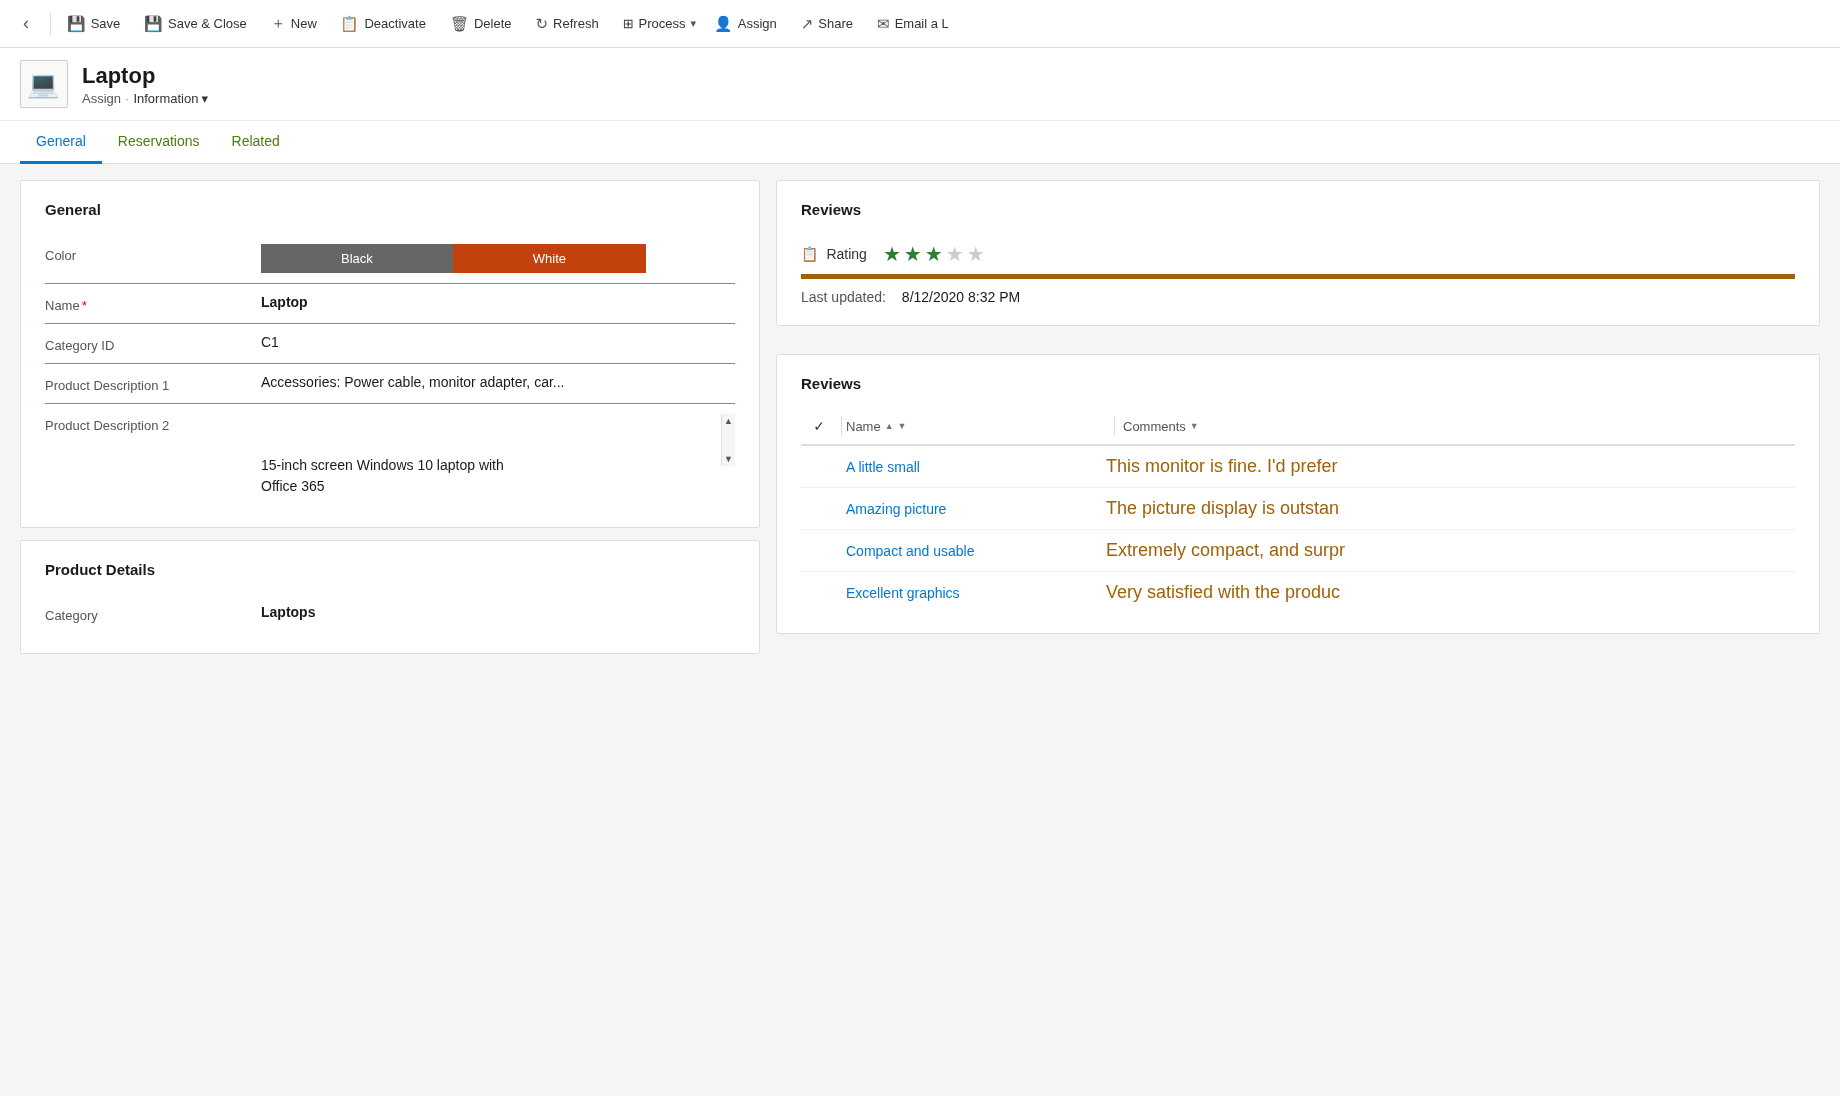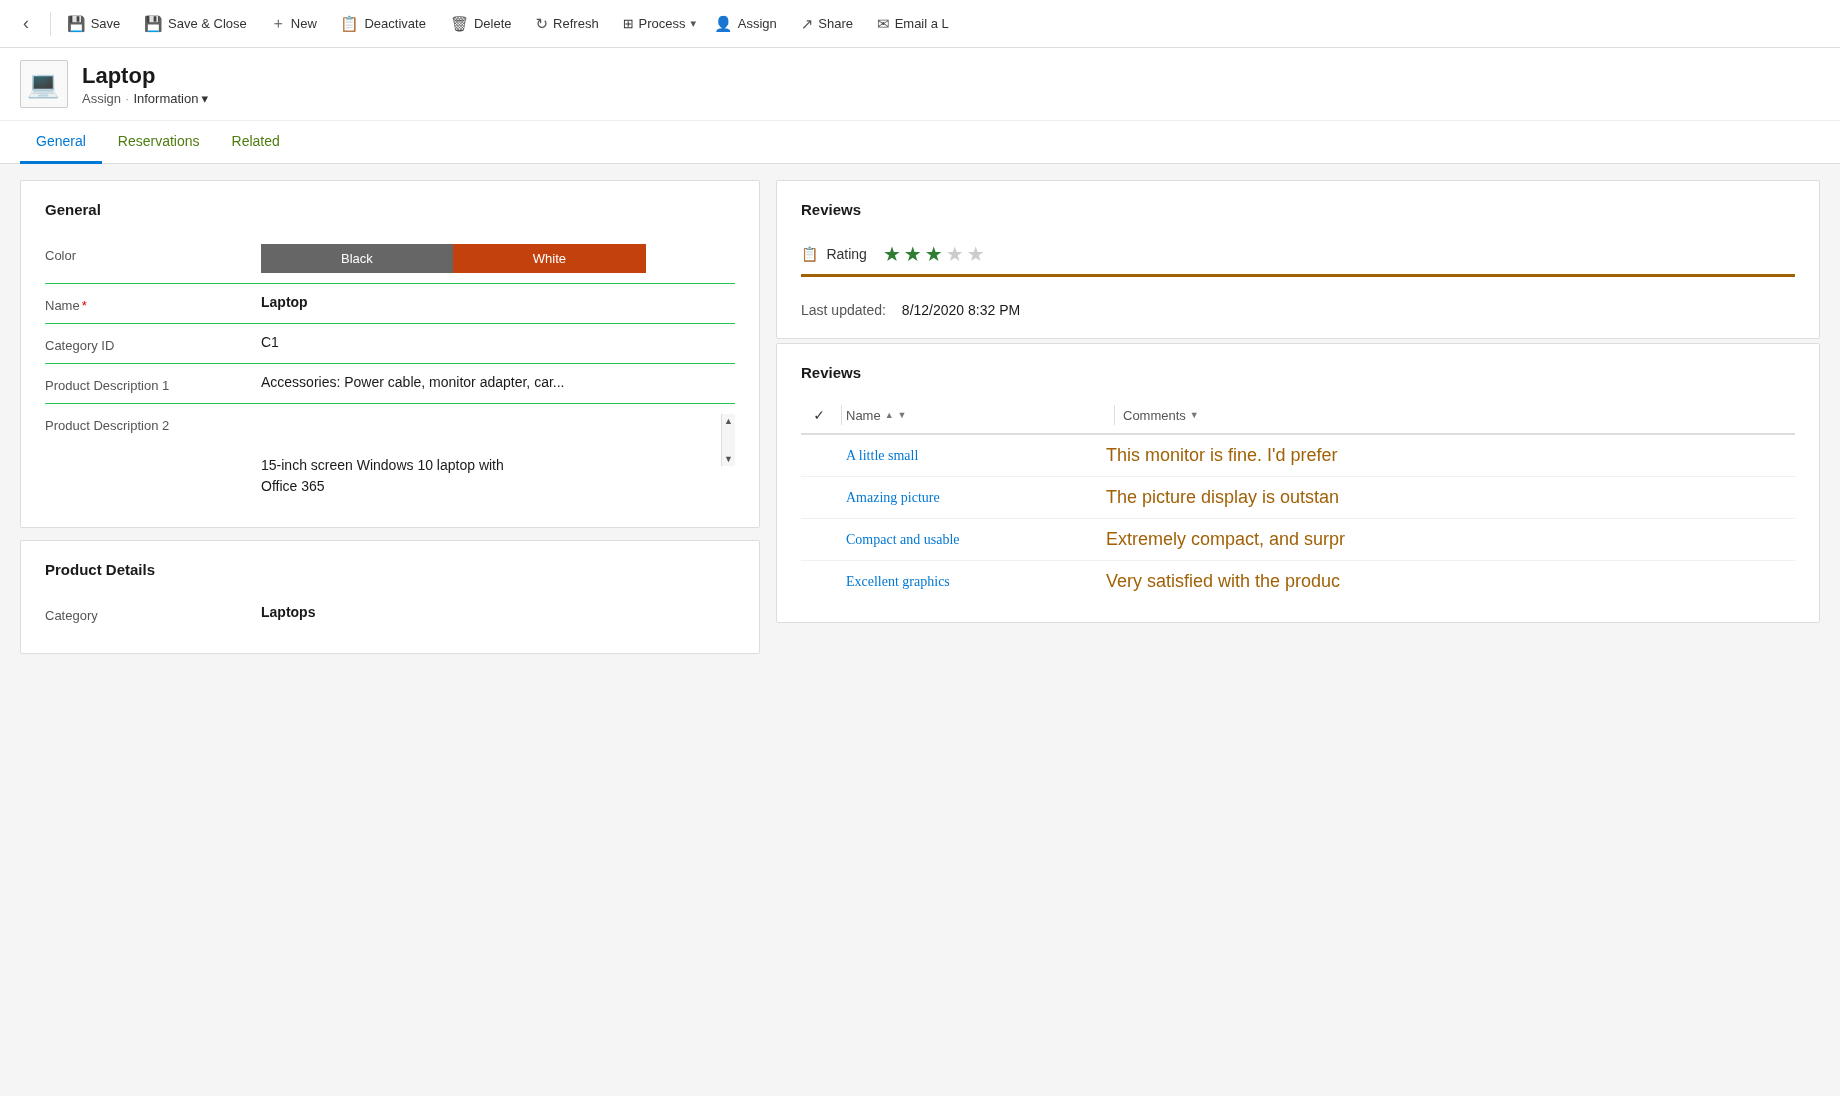--- a/index.html
+++ b/index.html
@@ -85,21 +85,21 @@
       gap: 16px;
       padding: 16px 20px;
       background: #f5f5f5;
       min-height: calc(100vh - 160px);
     }
 
     
     .left-panel { flex: 0 0 740px; display: flex; flex-direction: column; gap: 12px; }
 
     
-    .right-panel { flex: 1; display: flex; flex-direction: column; gap: 4px; min-width: 0; }
+    .right-panel { flex: 1; display: flex; flex-direction: column; gap: 28px; min-width: 0; }
 
     
     .card {
       background: #fff;
       border: 1px solid #ddd;
       border-radius: 2px;
       padding: 20px 24px;
     }
     .card-title { font-size: 15px; font-weight: 600; color: #1a1a1a; margin-bottom: 16px; }
 
@@ -137,32 +137,32 @@
       font-weight: 500;
     }
     .color-btn.black { background: #666; color: #fff; }
     .color-btn.white { background: #c2410c; color: #fff; }
     .rating-row { display: flex; align-items: center; gap: 16px; padding: 8px 0; }
     .rating-label { display: flex; align-items: center; gap: 8px; font-size: 14px; color: #333; }
     .rating-icon { font-size: 14px; color: #555; }
     .stars { display: flex; gap: 3px; font-size: 20px; }
     .star-filled { color: #2e7d32; }
     .star-empty { color: #ccc; }
-    .last-updated-row { display: flex; align-items: center; gap: 16px; border-top: 3px solid #a16207; padding-top: 25px; }
+    .last-updated-row { display: flex; align-items: center; gap: 16px; border-top: 5px solid #a16207; padding-top: 10px; }
     .last-updated-label { font-size: 14px; color: #555; }
     .last-updated-value { font-size: 14px; color: #1a1a1a; font-weight: 500; }
     .reviews-table-header {
       display: flex; align-items: center; padding: 8px 0; border-bottom: 2px solid #ddd;
       gap: 0;
     }
     .col-name { flex: 0 0 260px; display: flex; align-items: center; gap: 4px; font-size: 13px; color: #555; font-weight: 500; }
     .col-comments { flex: 1; display: flex; align-items: center; gap: 4px; font-size: 13px; color: #555; font-weight: 500; }
     .review-row { display: flex; align-items: center; padding: 10px 0; border-bottom: 1px solid #f0f0f0; }
     .review-row:last-child { border-bottom: none; }
-    .review-name { flex: 0 0 260px; color: #0078d4; cursor: pointer; font-size: 14px; font-family: Liberation Serif, serif; }
+    .review-name { flex: 0 0 260px; color: #0078d4; cursor: pointer; font-size: 14px; }
     .review-comment { flex: 1; font-size: 18px; color: #a16207; white-space: nowrap; overflow: hidden; text-overflow: ellipsis; }
     .checkmark-col { flex: 0 0 36px; display: flex; align-items: center; justify-content: center; }
     .checkmark { font-size: 14px; color: #333; }
   </style>
 </head>
 <body>
 
 <div class="toolbar">
   <button class="back-btn">‹</button>
   <div class="toolbar-separator"></div>

